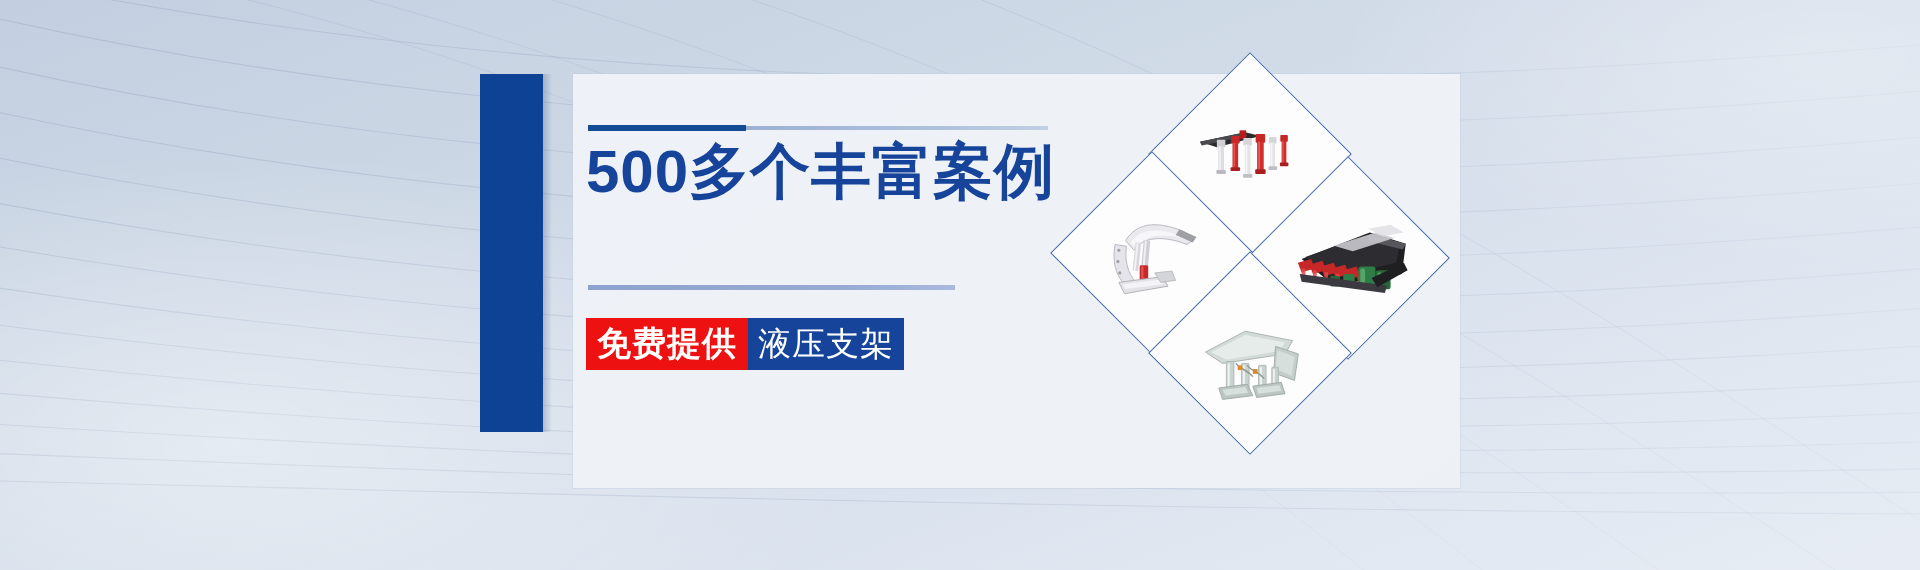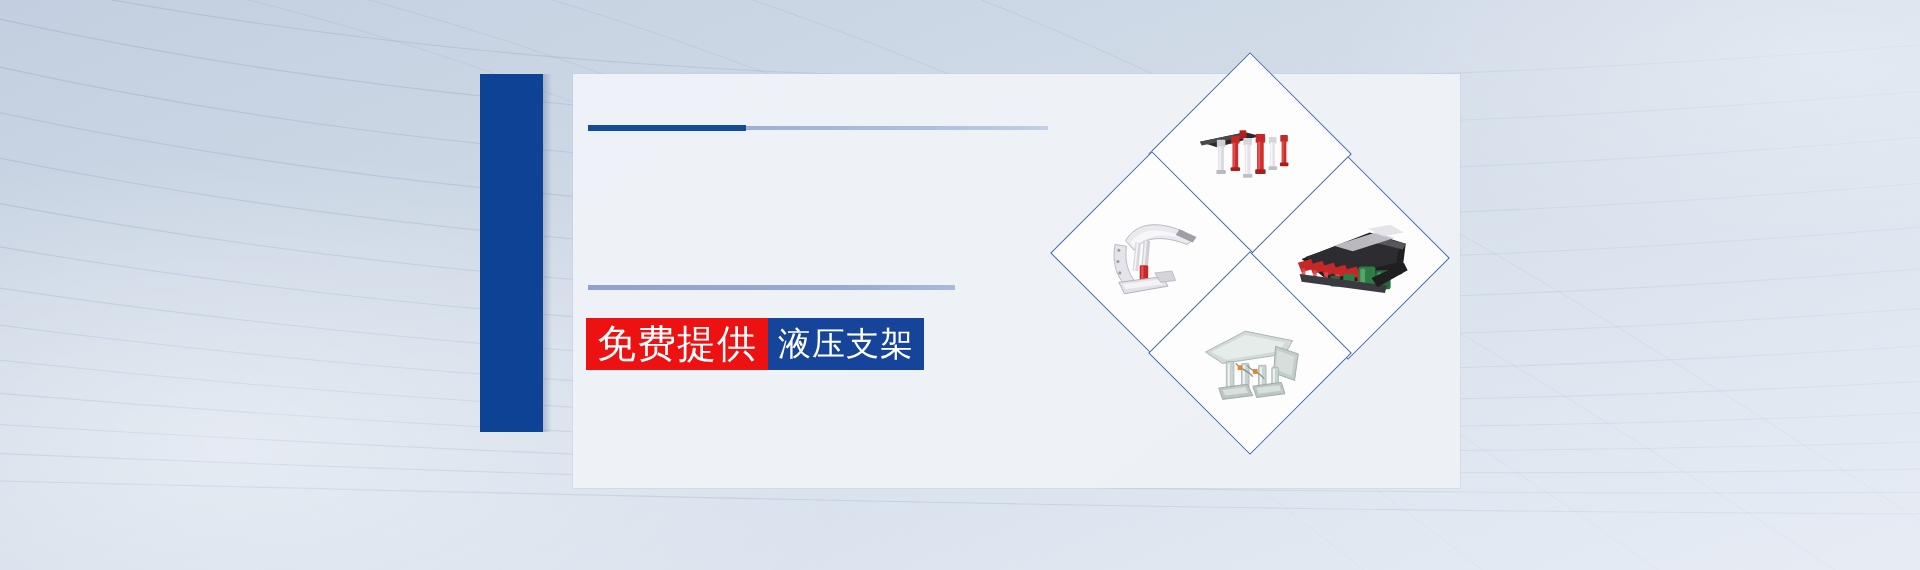--- a/index.html
+++ b/index.html
@@ -64,21 +64,21 @@
     font-family:"Liberation Sans","DejaVu Sans",sans-serif;
   }
 
   
   .badge{
     position:absolute;left:586px;top:318px;height:52px;
     display:flex;align-items:stretch;
   }
   .badge-seg{
     display:flex;align-items:center;justify-content:center;
-    color:#ffffff;font-size:39px;font-weight:400;letter-spacing:1px;
+    color:#ffffff;font-size:34px;font-weight:700;letter-spacing:1px;
     white-space:nowrap;
   }
   .badge-red{background:#ee1111;padding:0 11px;}
   .badge-blue{background:#16449a;padding:0 10px;font-size:33px;font-weight:400;}
 
   
   .diamonds{
     position:absolute;left:1058px;top:78px;width:360px;height:330px;
   }
   .dia{
@@ -149,20 +149,21 @@
   <div class="accent-bar"></div>
   <div class="accent-bar-shadow"></div>
 
   <div class="panel"></div>
 
   <div class="divider-top">
     <div class="seg-dark"></div>
     <div class="seg-light"></div>
   </div>
 
+  <div class="headline">500多个丰富案例</div>
 
   <div class="divider-mid"></div>
 
   <div class="badge">
     <span class="badge-seg badge-red">免费提供</span>
     <span class="badge-seg badge-blue">液压支架</span>
   </div>
 
   <div class="diamonds">
 

